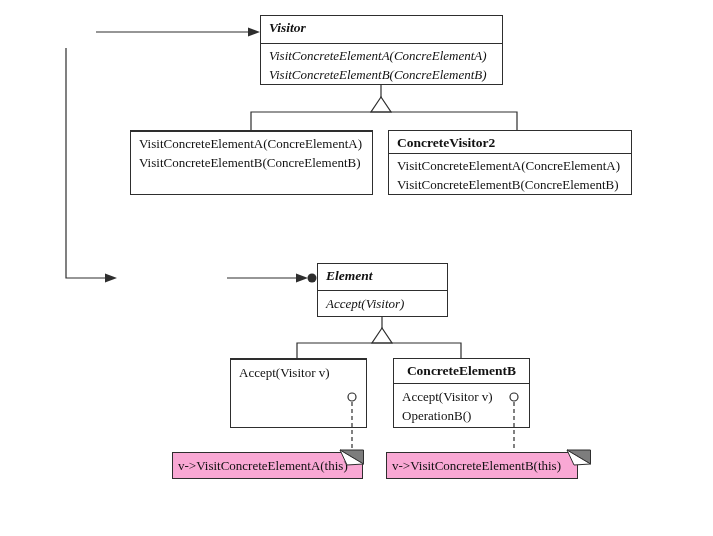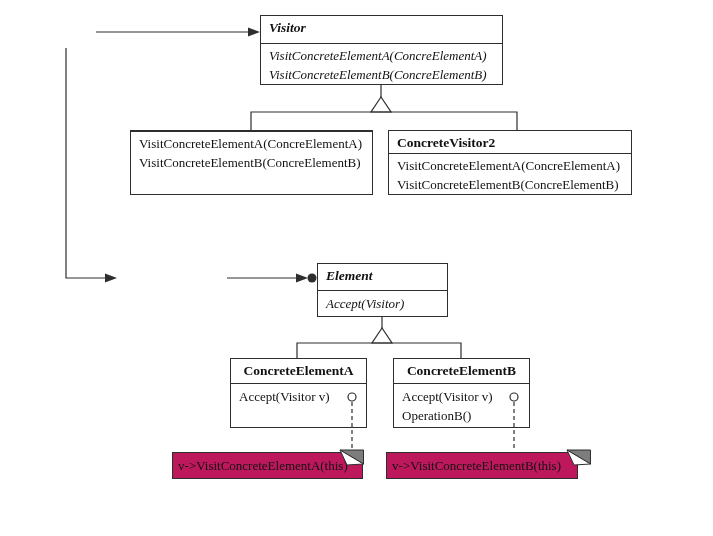--- a/index.html
+++ b/index.html
@@ -20,21 +20,21 @@
   .uml-title.center{text-align:center;padding-left:2px;padding-right:2px;}
   .uml-methods{
     border-top:1.2px solid #2e2e2e;padding:2px 0 0 8px;font-size:13px;
     line-height:19px;white-space:nowrap;box-sizing:border-box;
   }
   .uml-methods.italic{font-style:italic;}
   .single{display:flex;align-items:center;justify-content:center;
     font-weight:bold;font-size:13.5px;}
   .plain{font-weight:normal;font-size:14px;}
   .note-box{
-    position:absolute;box-sizing:border-box;background:#be185d;
+    position:absolute;box-sizing:border-box;background:#f9a8d4;
     border:1.2px solid #2e2e2e;display:flex;align-items:center;
     font-size:13px;padding-left:5px;white-space:nowrap;z-index:2;
   }
   .caption{
     position:absolute;left:0;top:503px;width:713px;text-align:center;
     font-size:15px;letter-spacing:1px;z-index:2;
   }
 </style>
 </head>
 <body>
@@ -88,21 +88,20 @@
 
 
   <div class="uml-box" style="left:317px;top:263px;width:131px;height:54px">
     <div class="uml-title italic" style="height:26px">Element</div>
     <div class="uml-methods italic" style="height:26px;line-height:22px">
       <div>Accept(Visitor)</div>
     </div>
   </div>
 
   <div class="uml-box" style="left:230px;top:358px;width:137px;height:70px">
-    <div class="uml-title center" style="height:24px">ConcreteElementA</div>
     <div class="uml-methods" style="height:44px;padding-top:3px">
       <div>Accept(Visitor v)</div>
     </div>
   </div>
 
   <div class="uml-box" style="left:393px;top:358px;width:137px;height:70px">
     <div class="uml-title center" style="height:24px">ConcreteElementB</div>
     <div class="uml-methods" style="height:44px;padding-top:3px">
       <div>Accept(Visitor v)</div>
       <div>OperationB()</div>

